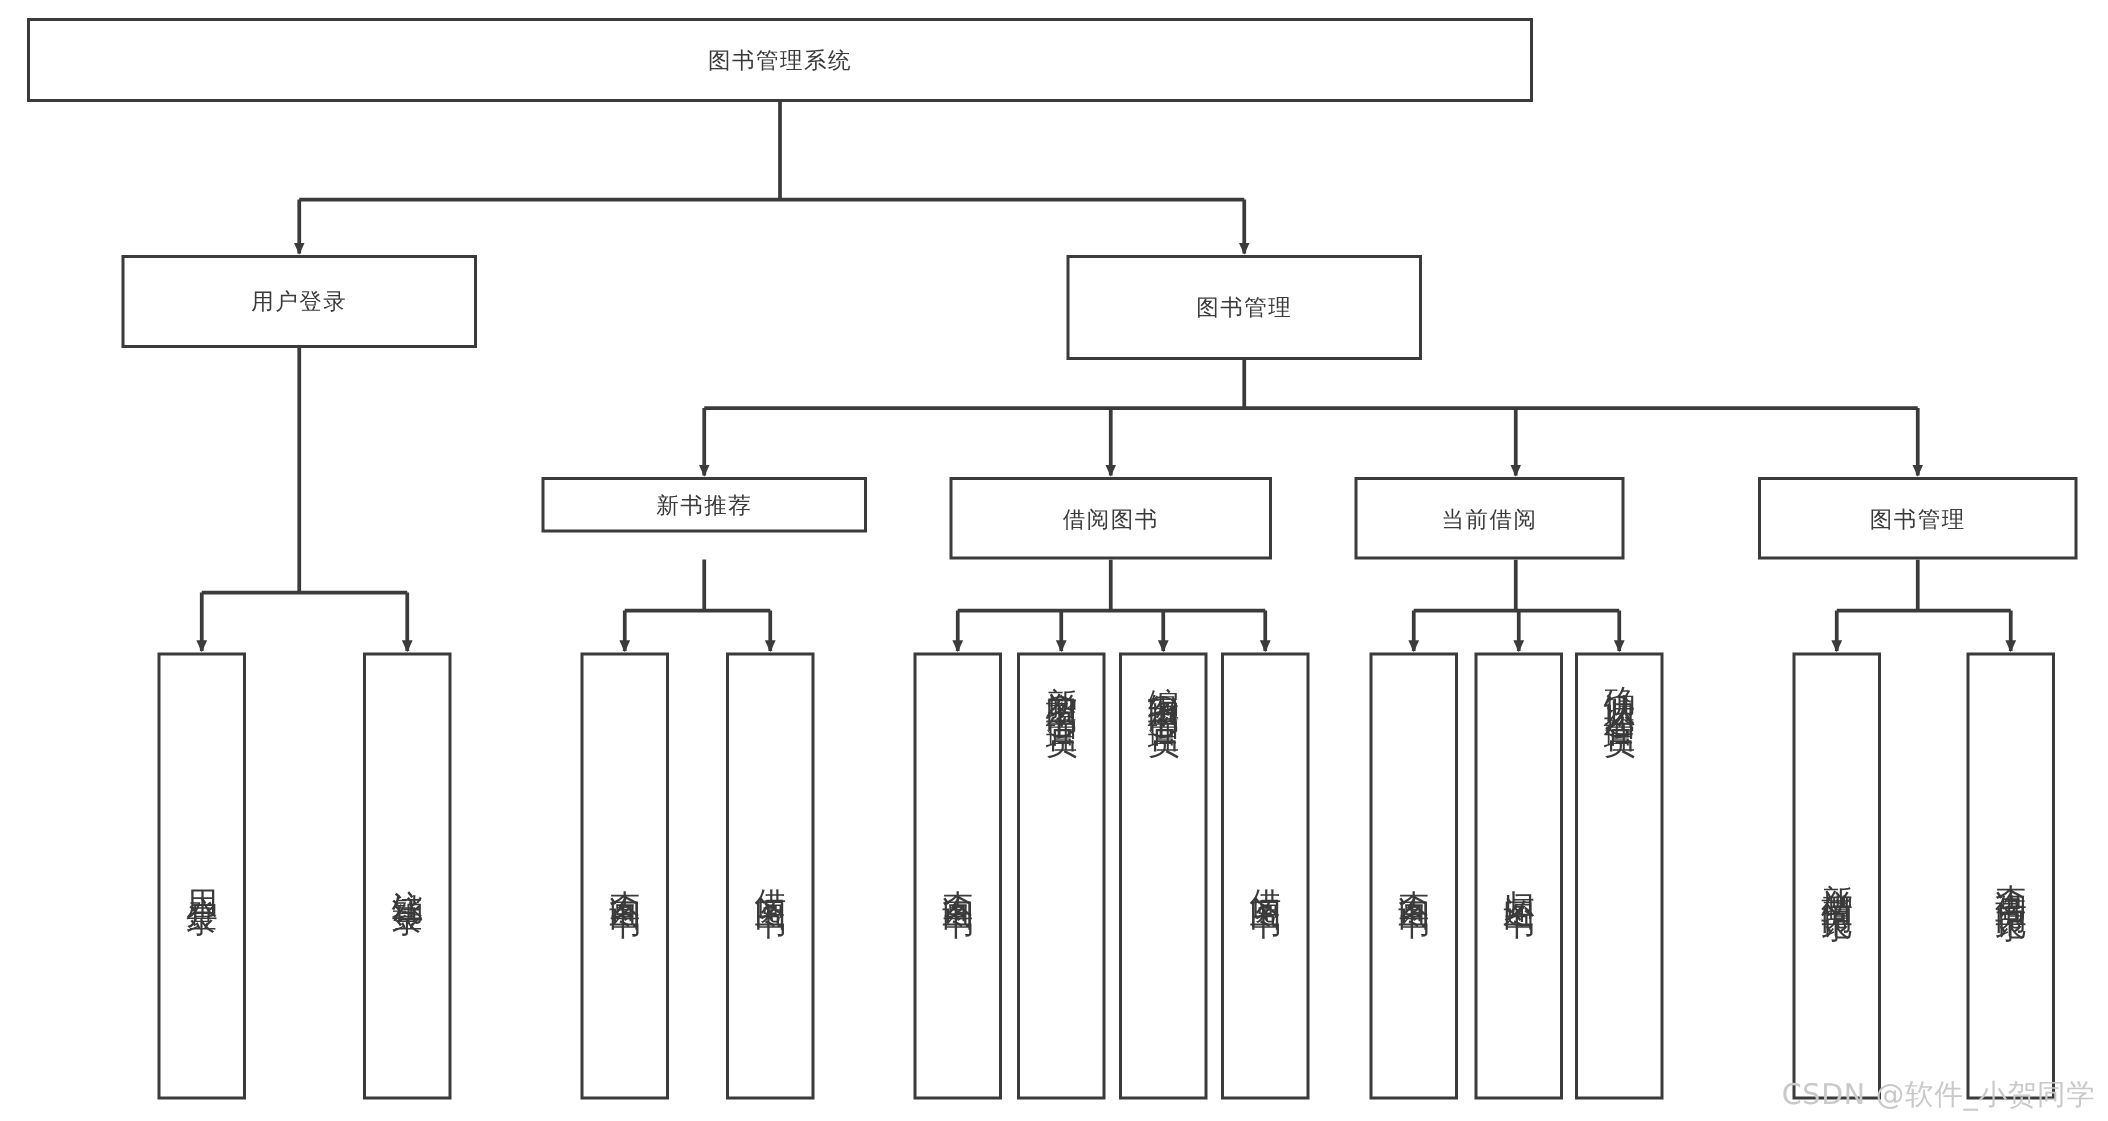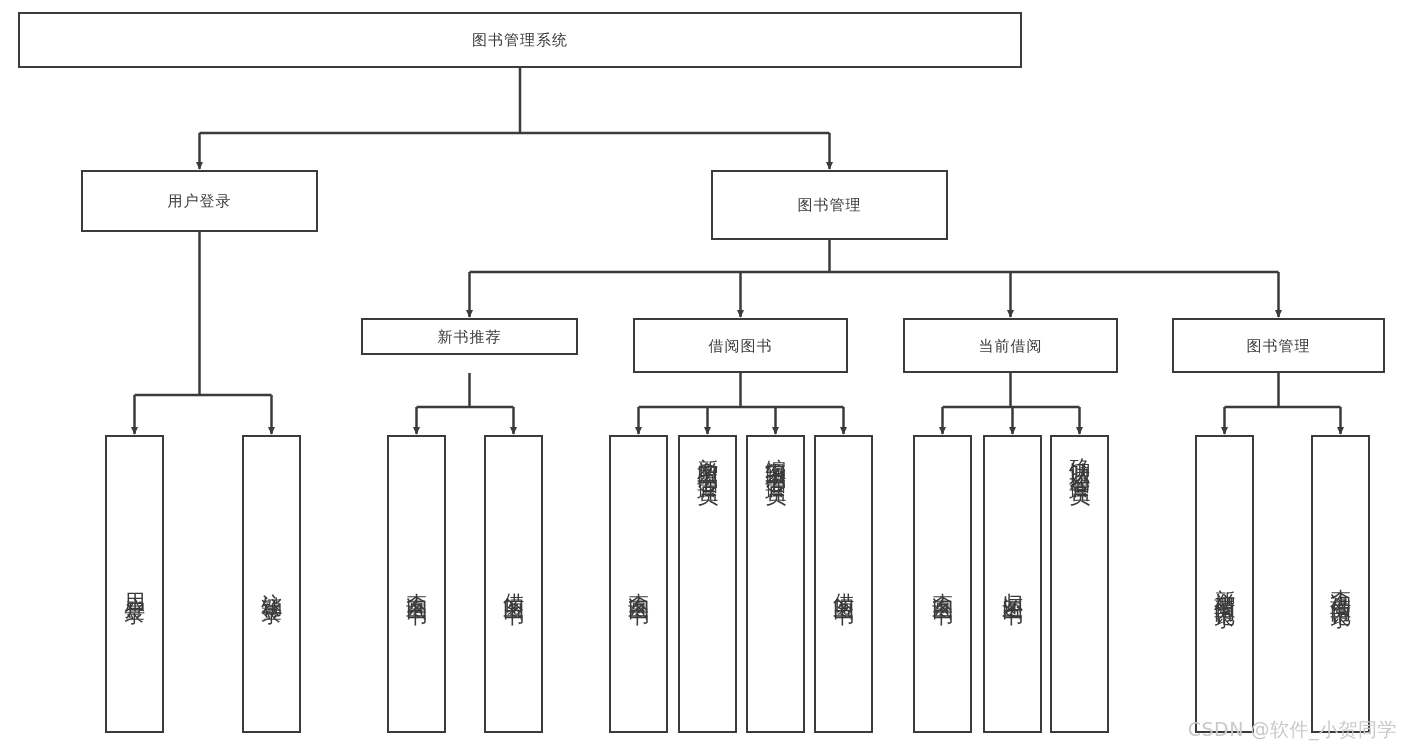--- a/index.html
+++ b/index.html
@@ -128,21 +128,21 @@
       </div>
       <div class="node-box horizontal" id="node-bookmgmt" style="left: 711px; top: 170px; width: 237px; height: 70px;">
         <span class="node-label">图书管理</span>
       </div>
       <div class="node-box horizontal" id="node-newbook" style="left: 361px; top: 318px; width: 217px; height: 37px;">
         <span class="node-label">新书推荐</span>
       </div>
       <div class="node-box horizontal" id="node-borrow" style="left: 633px; top: 318px; width: 215px; height: 55px;">
         <span class="node-label">借阅图书</span>
       </div>
-      <div class="node-box horizontal" id="node-current" style="left: 903px; top: 318px; width: 215px; height: 55px;">
+      <div class="node-box horizontal" id="node-current" style="left: 903px; top: 318px; width: 180px; height: 55px;">
         <span class="node-label">当前借阅</span>
       </div>
       <div class="node-box horizontal" id="node-records" style="left: 1172px; top: 318px; width: 213px; height: 55px;">
         <span class="node-label">图书管理</span>
       </div>
       <div class="node-box vertical" id="node-leaf-login-1" style="left: 105px; top: 435px; width: 59px; height: 298px;">
         <span class="node-label">用户登录</span>
       </div>
       <div class="node-box vertical" id="node-leaf-login-2" style="left: 242px; top: 435px; width: 59px; height: 298px;">
         <span class="node-label">注销登录</span>

